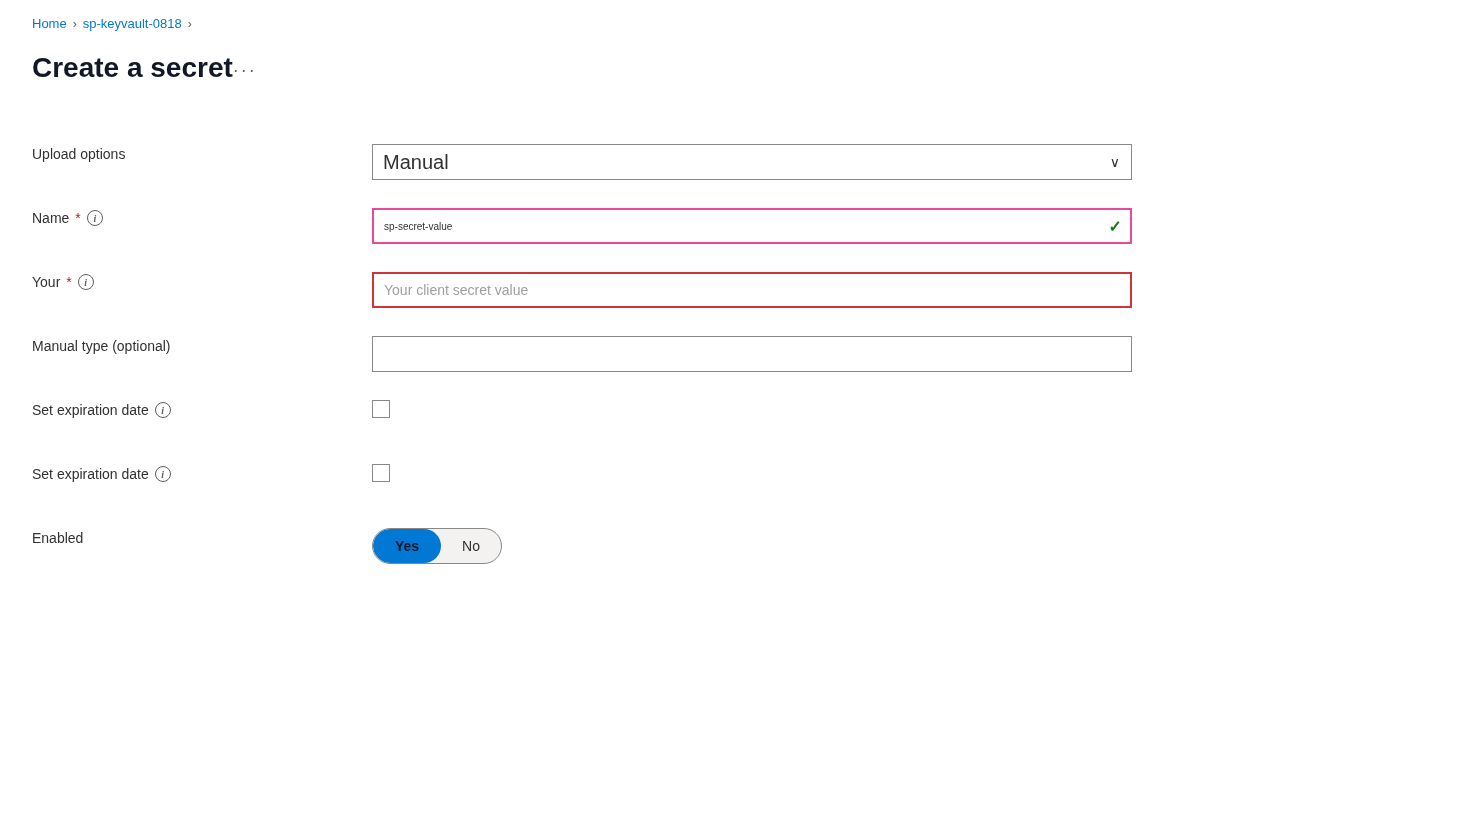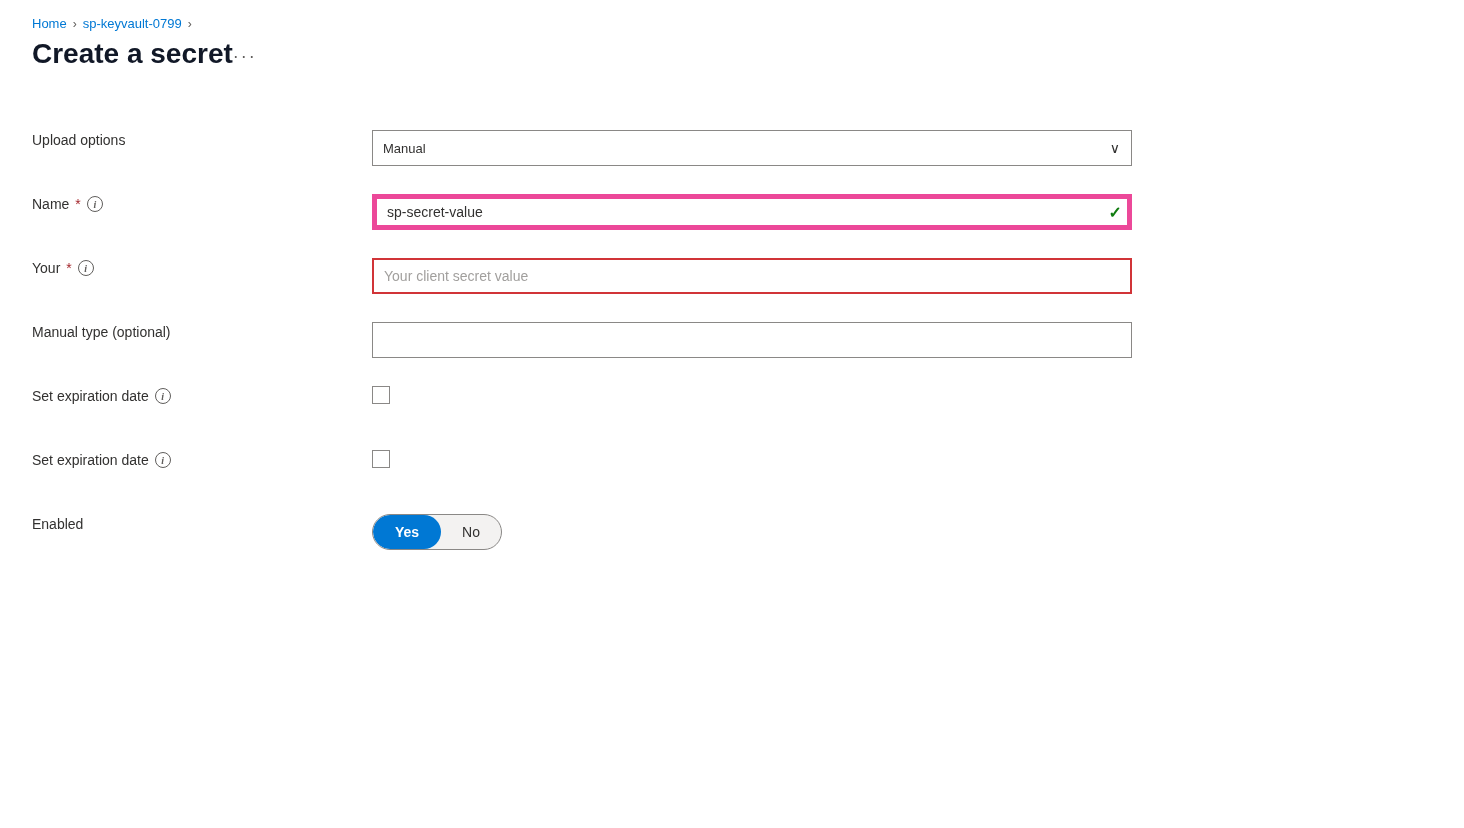--- a/index.html
+++ b/index.html
@@ -18,21 +18,21 @@
     }
 
     .page-container {
       padding: 16px 32px;
     }
 
     .breadcrumb {
       display: flex;
       align-items: center;
       gap: 6px;
-      margin-bottom: 7px;
+      margin-bottom: 21px;
       font-size: 13px;
     }
 
     .breadcrumb-link {
       color: #0078d4;
       cursor: pointer;
       text-decoration: none;
     }
 
     .breadcrumb-separator {
@@ -123,21 +123,21 @@
       color: #323130;
       pointer-events: none;
       font-size: 14px;
     }
 
     .select-wrapper select {
       width: 100%;
       height: 36px;
       border: 1px solid #8a8886;
       background: #ffffff;
-      font-size: 13px;
+      font-size: 20px;
       color: #323130;
       padding: 0 32px 0 10px;
       appearance: none;
       cursor: pointer;
       outline: none;
     }
 
     .text-input {
       width: 100%;
       height: 36px;
@@ -177,21 +177,21 @@
       border-radius: 20px;
       overflow: hidden;
       width: 130px;
       height: 36px;
     }
 
     .toggle-yes {
       flex: 1;
       height: 100%;
       background: #0078d4;
-      color: #ffffff;
+      color: #0f172a;
       border: none;
       font-size: 14px;
       font-weight: 600;
       cursor: pointer;
       border-radius: 18px;
       padding: 0 20px;
     }
 
     .toggle-no {
       flex: 1;
@@ -205,22 +205,22 @@
     }
 
     .name-input-container {
       position: relative;
       width: 100%;
     }
 
     .name-text-input {
       width: 100%;
       height: 36px;
-      border: 5px solid #ec4899;
-      font-size: 14px;
+      border: 2px solid #ec4899;
+      font-size: 10px;
       color: #323130;
       padding: 0 36px 0 10px;
       outline: none;
       background: #ffffff;
     }
 
     .value-text-input {
       width: 100%;
       height: 36px;
       border: 2px solid #d13438;
@@ -236,21 +236,21 @@
     }
   </style>
 </head>
 <body>
 
 <div class="page-container">
 
   <nav class="breadcrumb">
     <a class="breadcrumb-link">Home</a>
     <span class="breadcrumb-separator">›</span>
-    <a class="breadcrumb-link">sp-keyvault-0799</a>
+    <a class="breadcrumb-link">sp-keyvault-0818</a>
     <span class="breadcrumb-separator">›</span>
   </nav>
 
   <div class="page-header">
     <h1 class="page-title">Create a secret</h1>
     <span class="more-options">···</span>
   </div>
 
   <div class="form-container">
 

